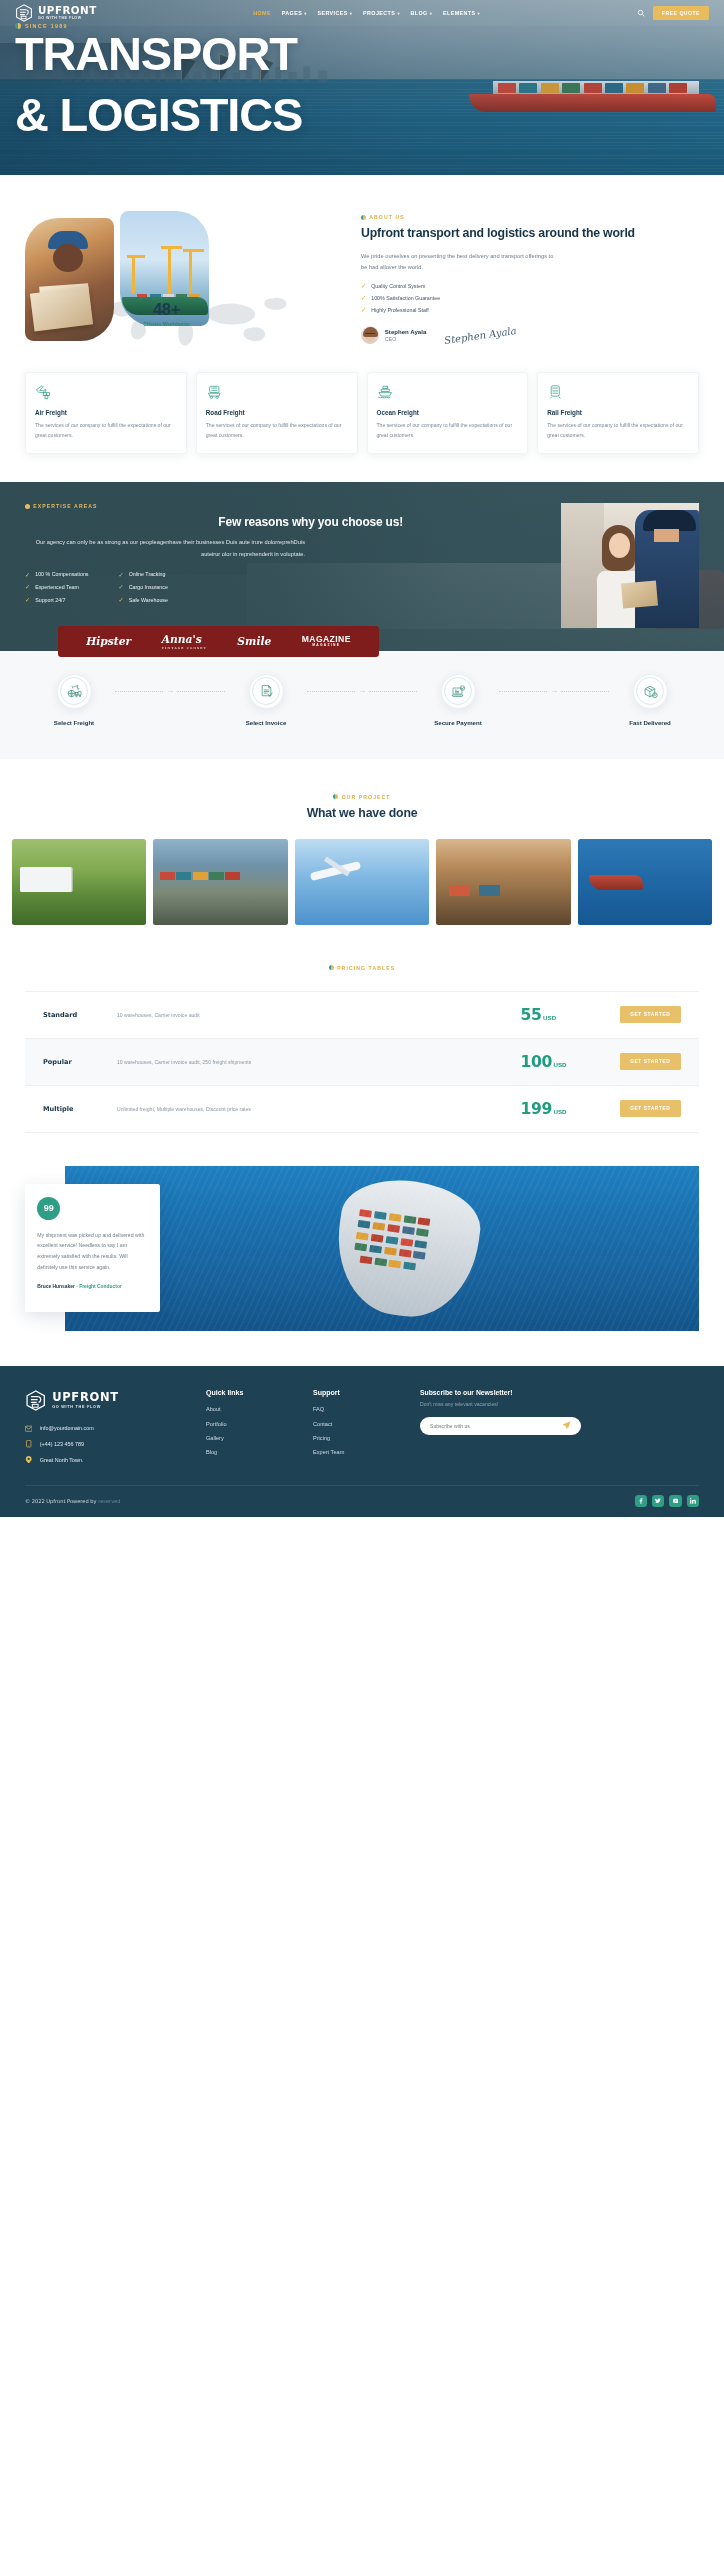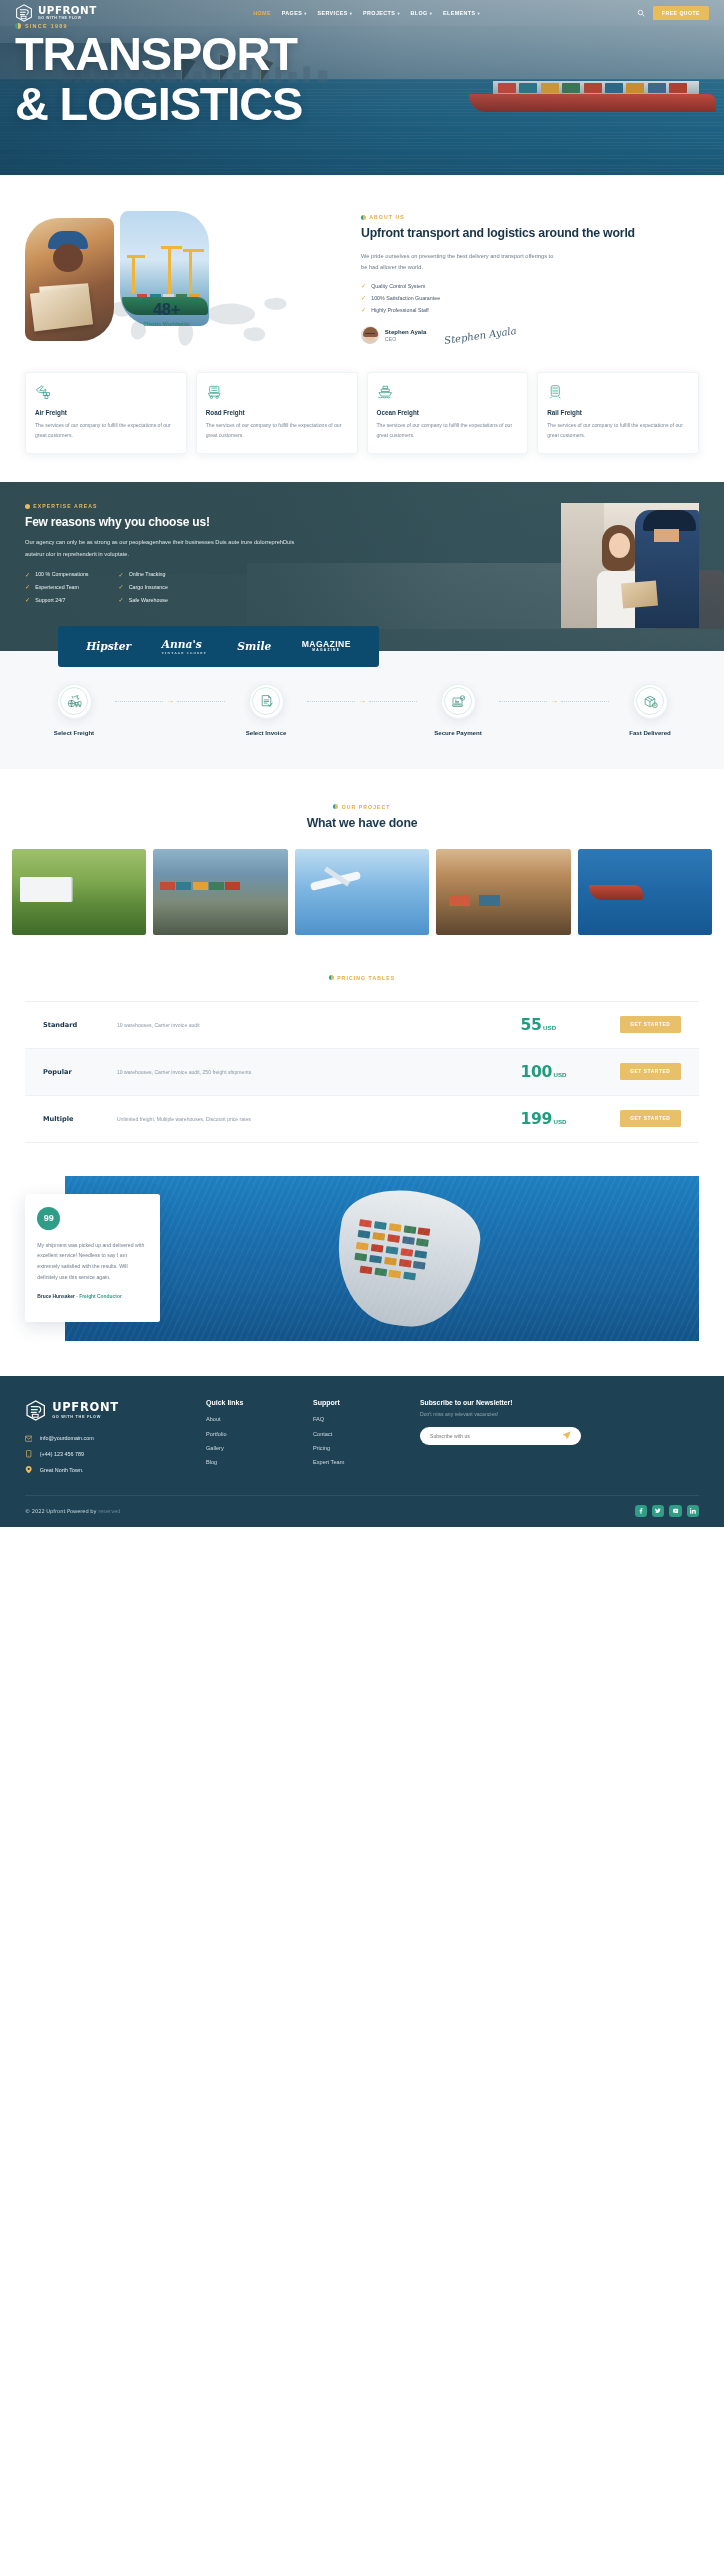--- a/index.html
+++ b/index.html
@@ -102,21 +102,21 @@
   }
   .eyebrow-dot{
     width:5.8px;height:5.8px;border-radius:50%;
     background:linear-gradient(90deg,#2e9e86 50%,#e8bb5e 50%);flex:0 0 auto;
   }
   .hero-title{
     margin-top:3.3px;color:#fff;font-weight:700;font-size:47px;line-height:.93;
     letter-spacing:-1.2px;font-family:"Liberation Sans", sans-serif;
     text-shadow:0 1.6px 10px rgba(10,35,52,.3);white-space:nowrap;
   }
-  .hero-title .l2{display:block;margin-top:6px;}
+  .hero-title .l2{display:block;margin-top:17px;}
   .sec-eyebrow{
     display:flex;align-items:center;gap:3.3px;
     font-size:5.1px;font-weight:700;letter-spacing:1.1px;color:#e3ab3c;text-transform:uppercase;
   }
   .sec-eyebrow .dot{
     width:5px;height:5px;border-radius:50%;
     background:linear-gradient(90deg,#2e9e86 50%,#e8bb5e 50%);
   }
   .sec-title{
     font-size:12.3px;font-weight:700;color:#1b3a52;line-height:1.24;letter-spacing:-0.2px;
@@ -210,21 +210,21 @@
   .exp-road{
     position:absolute;left:0;bottom:0;width:724px;height:76px;
     background:linear-gradient(180deg,#7d8d8c,#5f6f70);
   }
   .exp-truck{
     position:absolute;left:247px;bottom:21.4px;width:346px;height:66px;
     background:linear-gradient(180deg,#c8cfd2,#9aa5aa);border-radius:2.5px;
   }
   .exp-cab{position:absolute;right:0;bottom:21.4px;width:69px;height:59px;background:linear-gradient(180deg,#b8544a,#7e3b34);border-radius:4.1px 5.8px 2.5px 2.5px;}
   .exp-veil{position:absolute;inset:0;background:linear-gradient(90deg,rgba(48,75,82,.96) 0%,rgba(48,75,82,.86) 38%,rgba(48,75,82,.55) 62%,rgba(48,75,82,.35) 100%);}
-  .exp-inner{position:relative;z-index:4;padding:21.4px 25px 0;width:428px;}
+  .exp-inner{position:relative;z-index:4;padding:21.4px 25px 0;width:428px;text-align:right;}
   .exp-title{font-size:12px;font-weight:700;color:#fff;margin-top:5.8px;letter-spacing:-0.2px;}
   .exp-desc{font-size:5.7px;color:#dfe7e9;line-height:2;margin-top:8.2px;max-width:280px;}
   .exp-checks{display:flex;gap:30px;margin-top:10.7px;}
   .exp-col{display:flex;flex-direction:column;gap:5.8px;}
   .exp-check{display:flex;align-items:center;gap:5px;font-size:5.3px;color:#eef3f4;}
   .exp-check .tick{color:#e8bb5e;font-size:6.2px;}
   .exp-photo{
     position:absolute;right:25px;top:21.4px;width:138px;height:125px;z-index:5;overflow:hidden;
     background:linear-gradient(180deg,#e9e3da 0%,#cfc6ba 55%,#b3a99d 100%);
   }
@@ -232,22 +232,22 @@
   .exp-photo .woman-hair{position:absolute;left:41px;top:21.4px;width:33px;height:46px;border-radius:16.5px 16.5px 10px 10px;background:#6d4a32;}
   .exp-photo .woman-face{position:absolute;left:48px;top:30px;width:21.4px;height:25px;border-radius:50%;background:#f0cfb2;}
   .exp-photo .woman-body{position:absolute;left:36px;top:68px;width:46px;height:58px;background:#f2f0ec;border-radius:8.2px 8.2px 0 0;}
   .exp-photo .man{position:absolute;right:0;top:6.6px;width:64px;height:119px;background:linear-gradient(180deg,#2f4f79,#1d3552);border-radius:15px 3.3px 0 0;}
   .exp-photo .man-cap{position:absolute;right:3.3px;top:6.6px;width:53px;height:21.4px;border-radius:16.5px 16.5px 2.5px 2.5px;background:#14263c;}
   .exp-photo .man-neck{position:absolute;right:20px;top:26px;width:25px;height:13px;background:#d9a87e;}
   .exp-photo .parcel{position:absolute;left:61px;top:79px;width:35px;height:25px;background:linear-gradient(150deg,#e3d0ae,#c2a579);transform:rotate(-5deg);}
 
   
   .brandstrip{
-    position:relative;margin:-25px 0 0 58px;width:321px;height:41px;z-index:20;
-    background:#0c4a6e;border-radius:3.3px;display:flex;align-items:center;
+    position:relative;margin:-25px 0 0 58px;width:321px;height:31px;z-index:20;
+    background:#7f1d1d;border-radius:3.3px;display:flex;align-items:center;
     justify-content:space-around;padding:0 13px;
   }
   .brand-logo{color:#fff;font-family:"DejaVu Serif", serif;font-style:italic;font-weight:700;font-size:10.7px;}
   .brand-logo.b2{font-size:10.7px;}
   .brand-logo.b4{
     font-family:"Liberation Sans", sans-serif;font-style:normal;font-size:8.6px;letter-spacing:0.4px;text-align:center;line-height:1.05;
   }
   .brand-logo.b4 small{display:block;font-size:3.3px;letter-spacing:1.3px;font-weight:700;}
   .brand-logo.b2 small{display:block;font-size:2.8px;letter-spacing:1.2px;font-style:normal;opacity:.8;text-align:center;}
 

